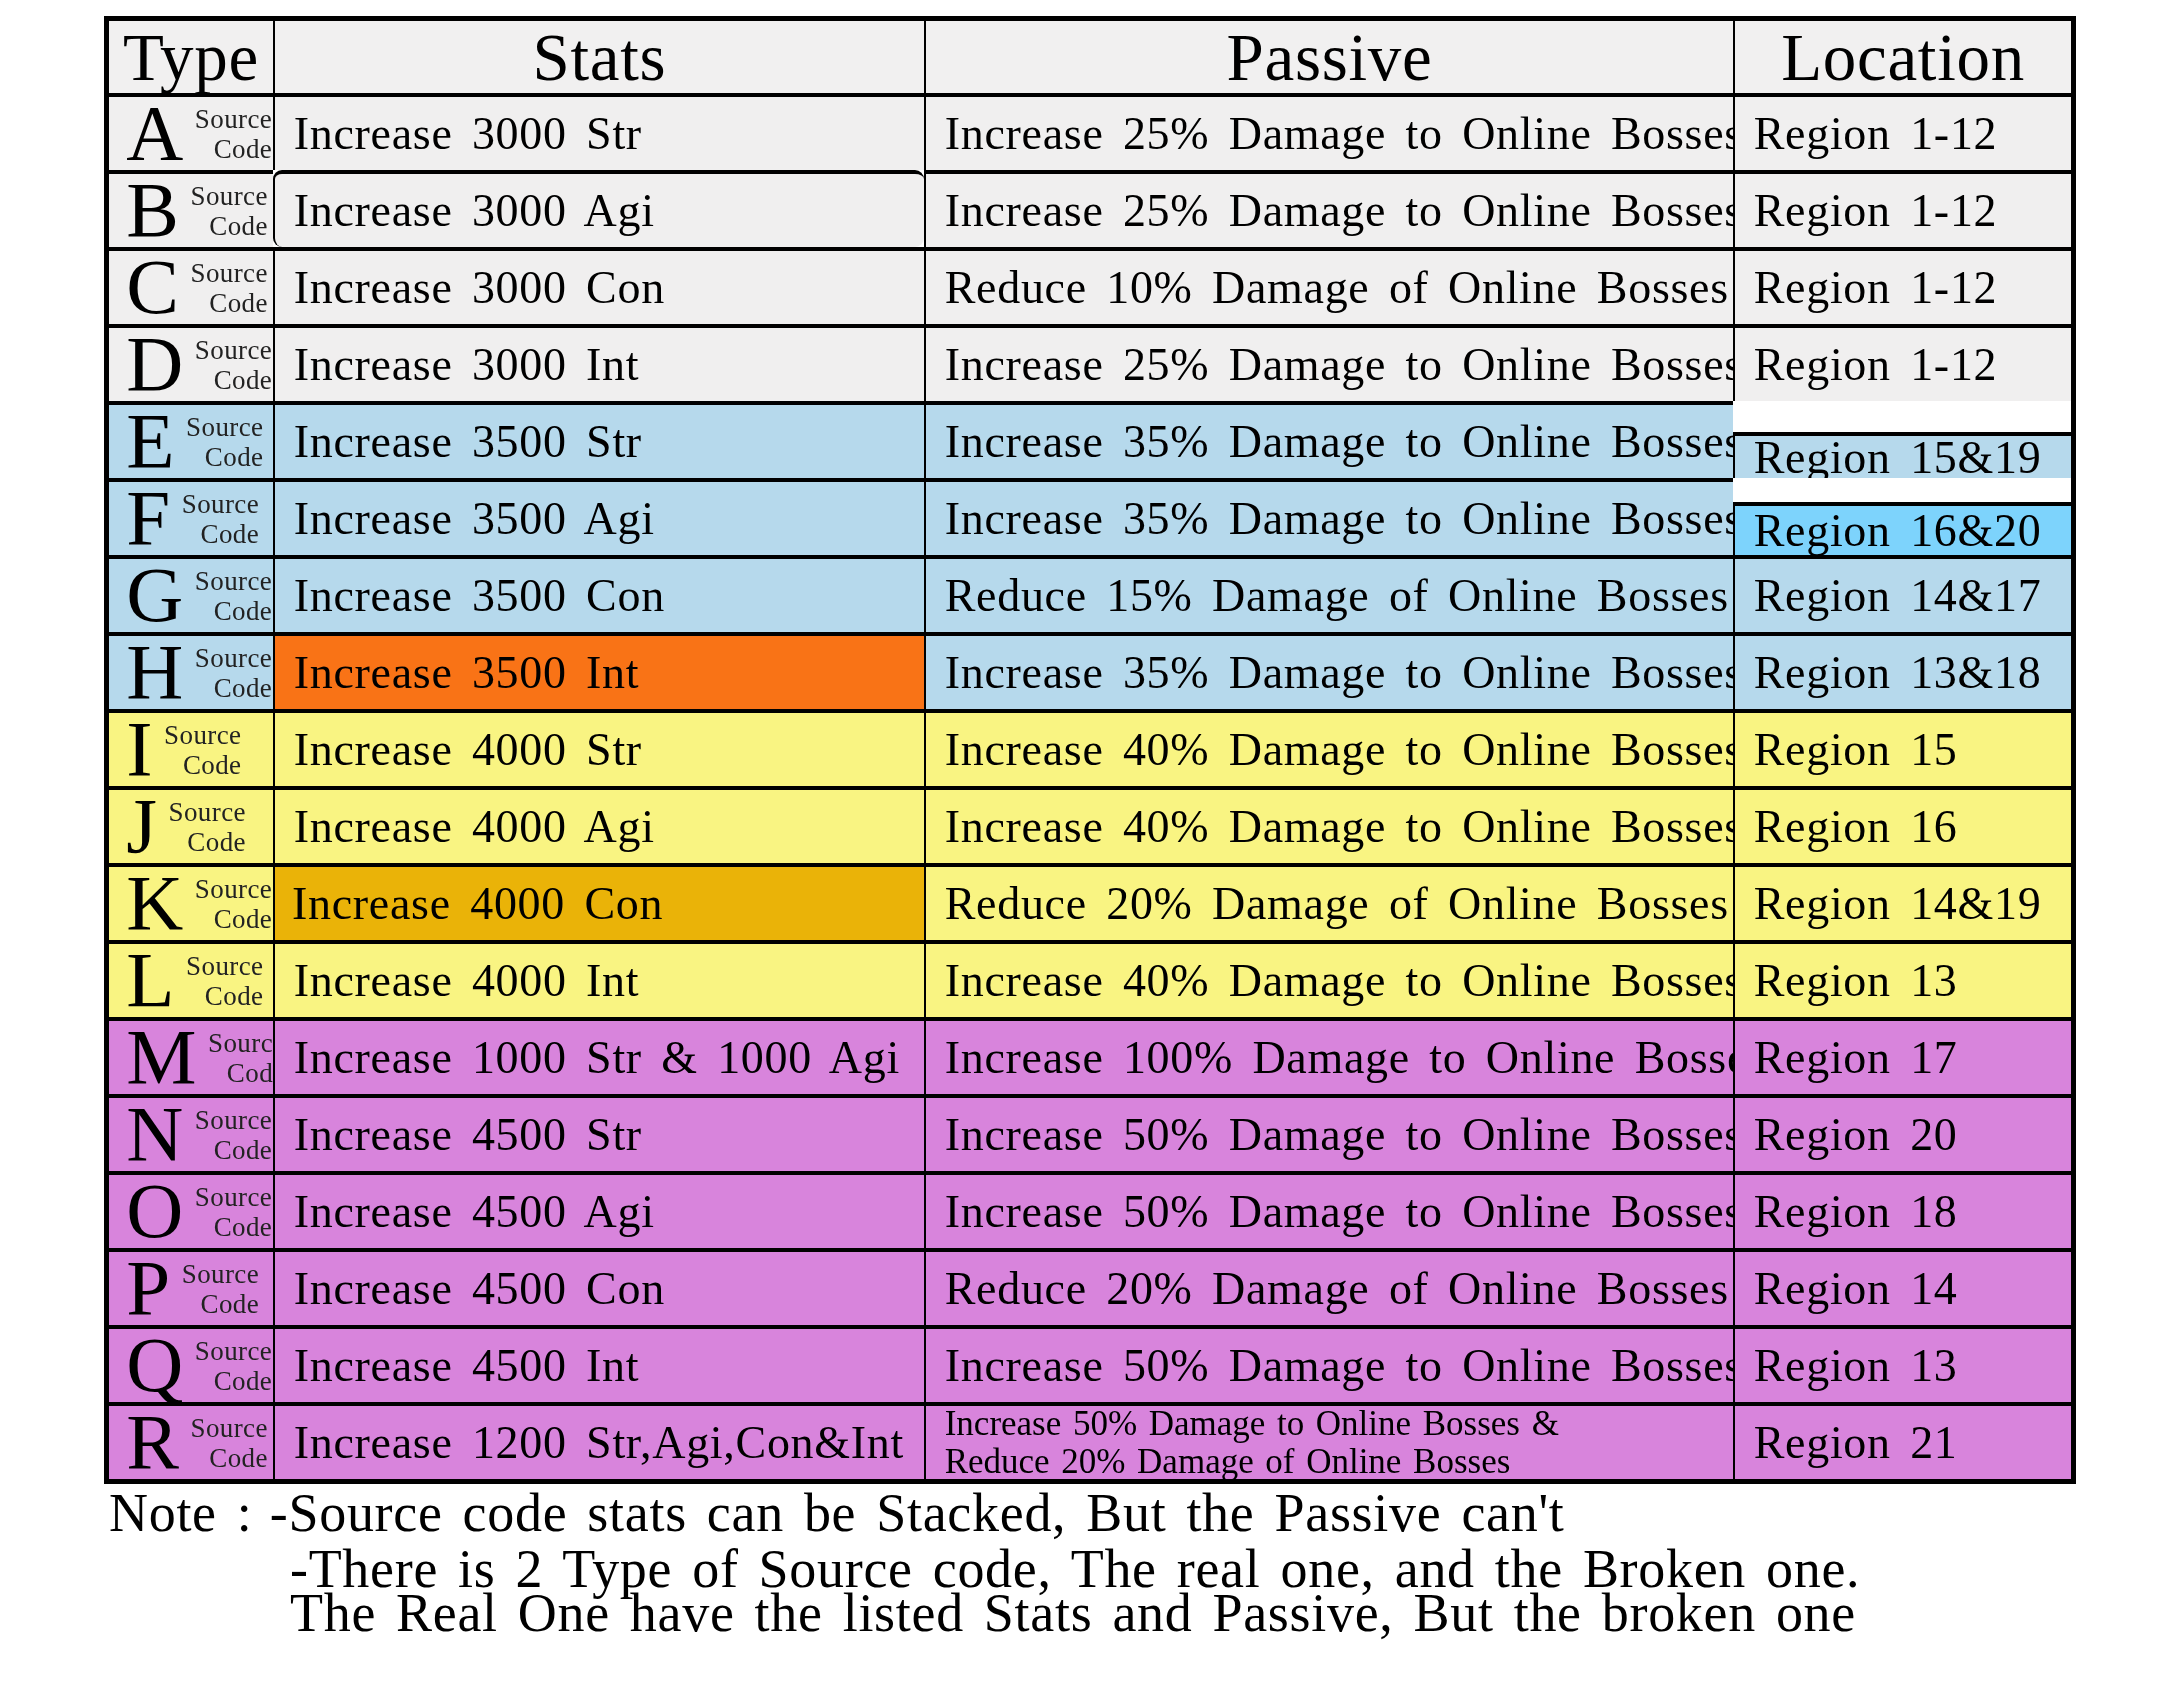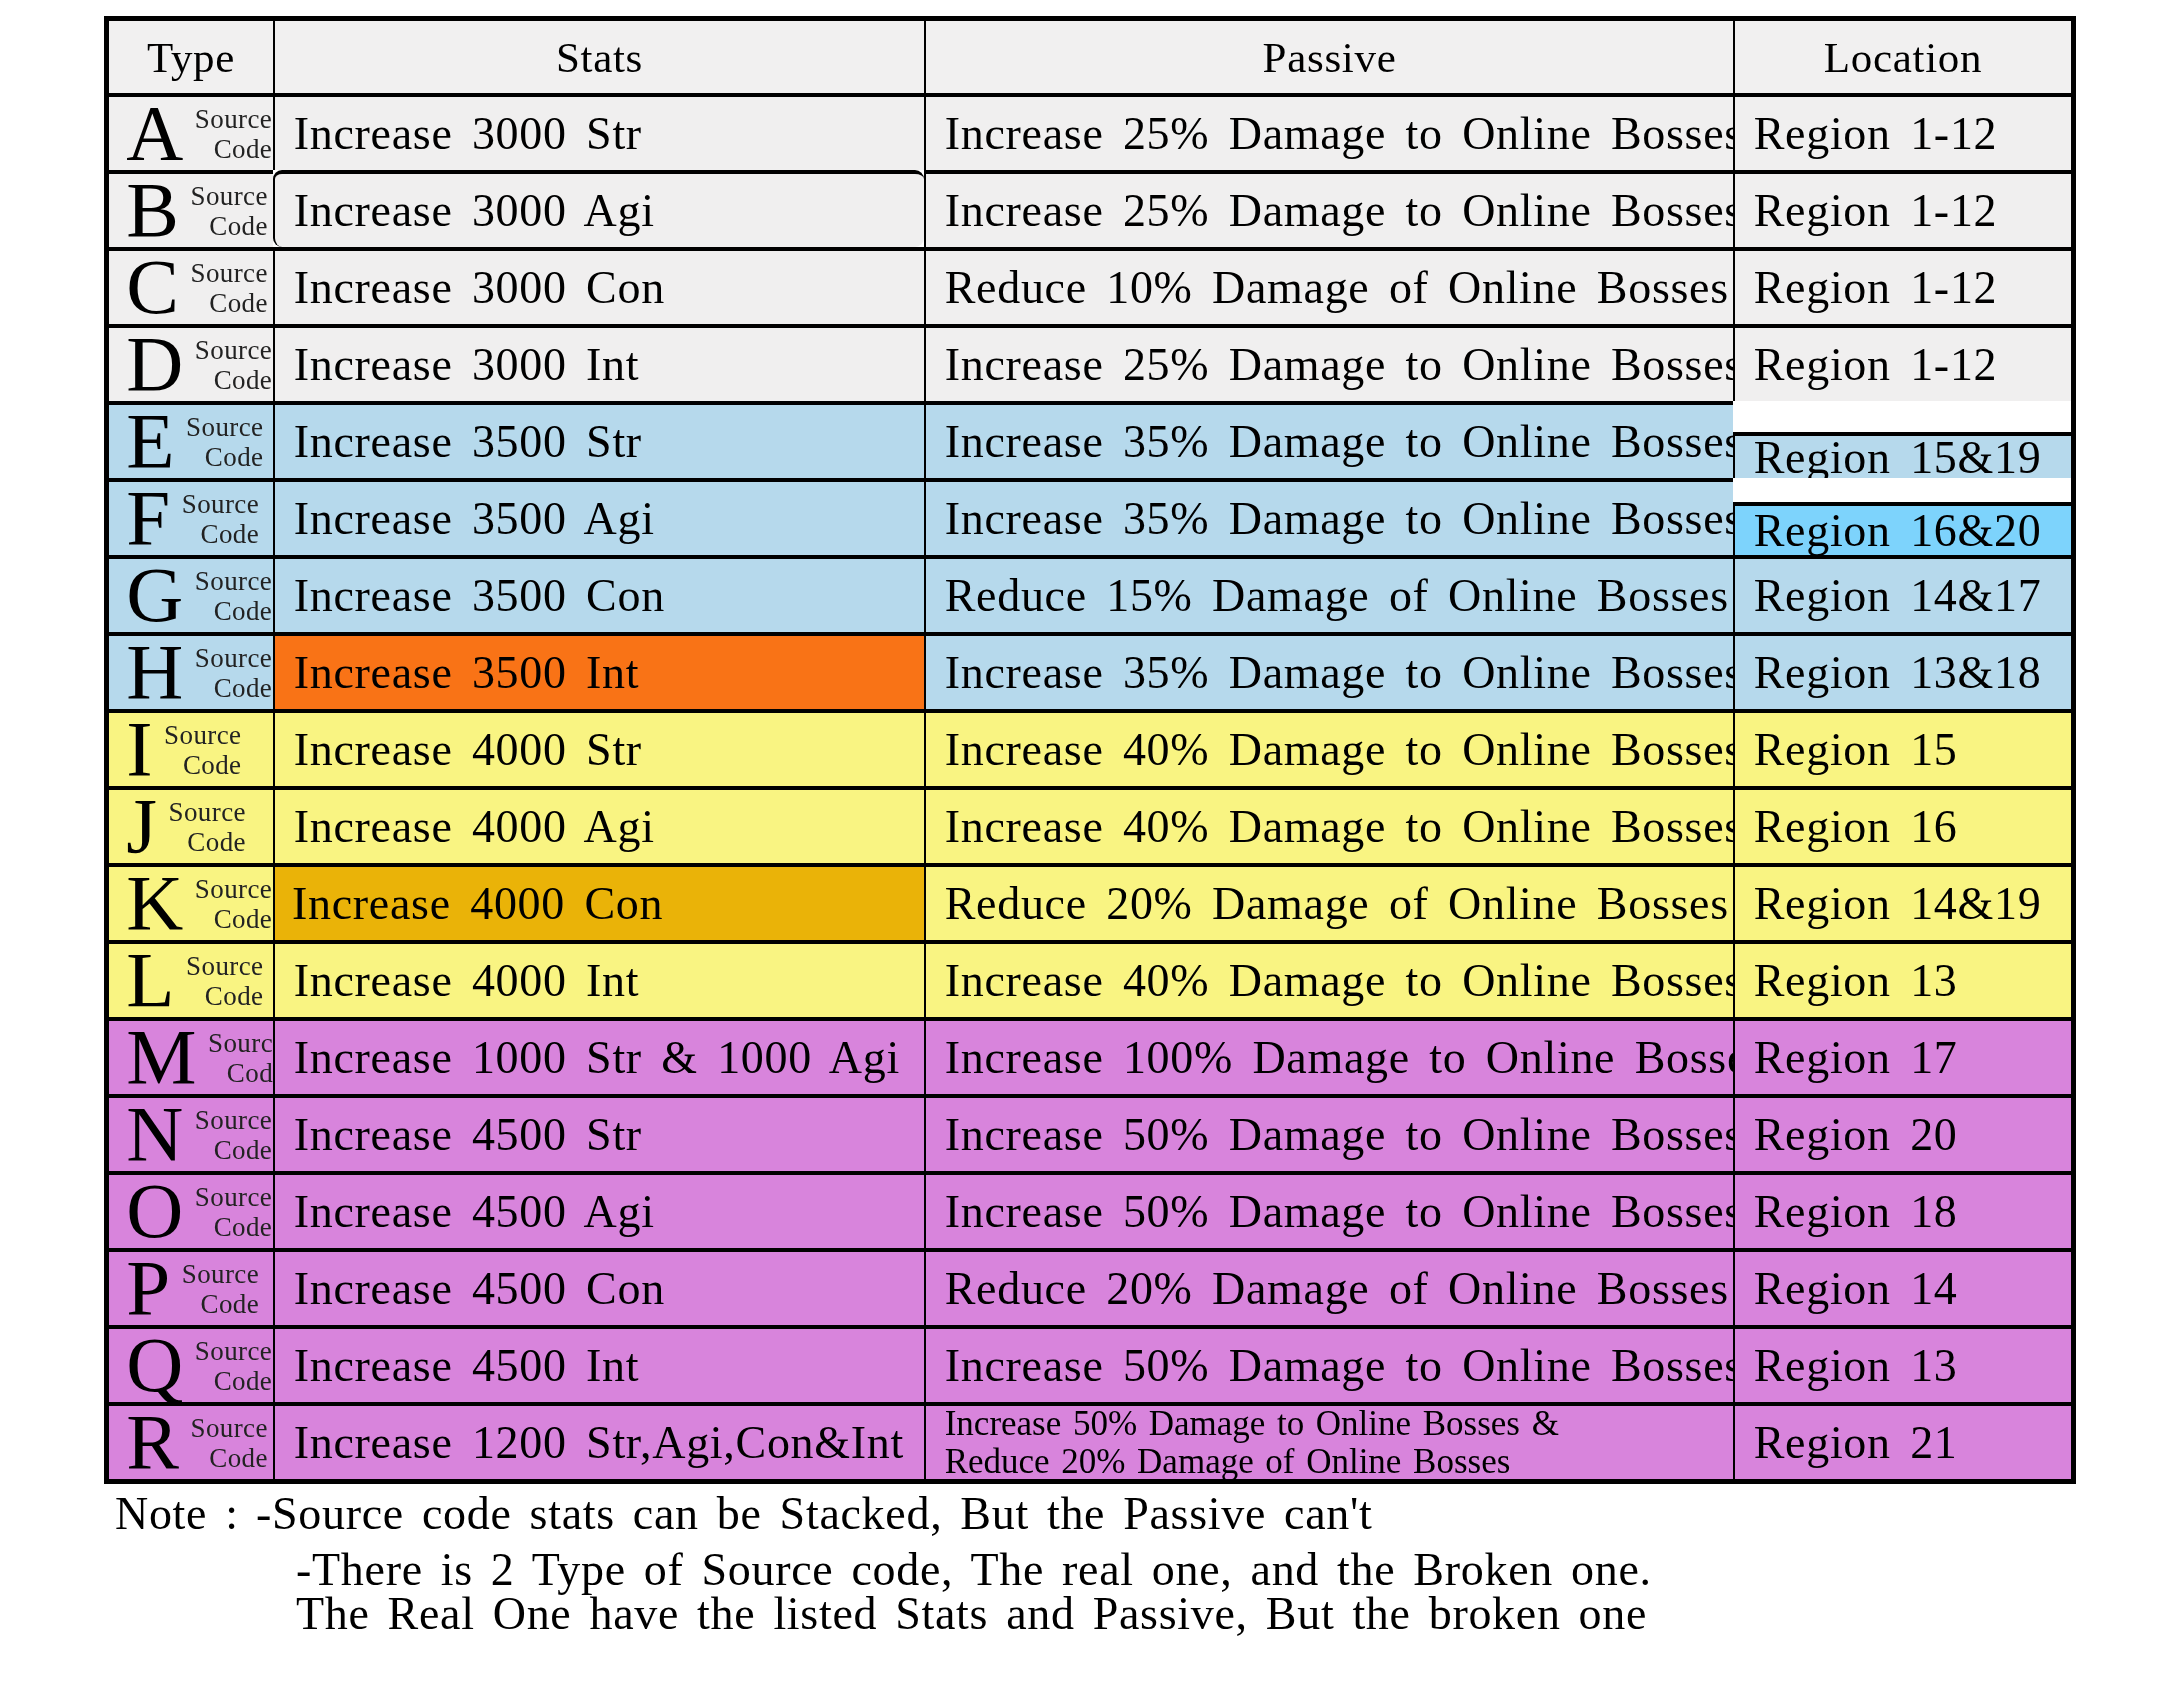--- a/index.html
+++ b/index.html
@@ -19,39 +19,39 @@
   }
   .row{display:contents;}
   .cell{
     display:flex;align-items:center;
     border-left:2.9px solid #000;border-top:4.3px solid #000;
     overflow:hidden;box-sizing:border-box;
   }
   .row .cell:first-child{border-left:none;}
   .row.first .cell{border-top:none;}
   .hcell{
-    justify-content:center;font-size:43px;background:#f1f0f0;
+    justify-content:center;font-size:67px;background:#f1f0f0;
     letter-spacing:0.7px;
   }
   .type-cell{padding-left:17.3px;gap:11.5px;}
   .letter{font-size:79px;line-height:0.82;}
   .sublabel{display:flex;flex-direction:column;color:#222;text-align:right;}
   .sublabel span{font-size:27px;line-height:30px;letter-spacing:0.4px;}
   .stats-cell,.passive-cell,.loc-cell{
     padding-left:18.7px;font-size:46px;letter-spacing:0.7px;word-spacing:7.2px;
     white-space:nowrap;
   }
   .passive-cell.two-line{
     flex-direction:column;align-items:flex-start;justify-content:center;
     font-size:35px;line-height:38px;word-spacing:2.9px;letter-spacing:0;
   }
   
   .note{
-    position:absolute;left:115px;top:1491px;
-    font-size:46px;line-height:45px;letter-spacing:0.7px;word-spacing:5.8px;
+    position:absolute;left:109px;top:1491px;
+    font-size:54px;line-height:45px;letter-spacing:0.7px;word-spacing:5.8px;
   }
   .note-line1{white-space:nowrap;}
   .note-label{margin-right:17.3px;}
   .note-para{margin-left:181px;margin-top:11.5px;}
   .note-para div{white-space:nowrap;line-height:43px;margin-top:1.4px;}
 </style>
 </head>
 <body>
 
 <div class="grid">

